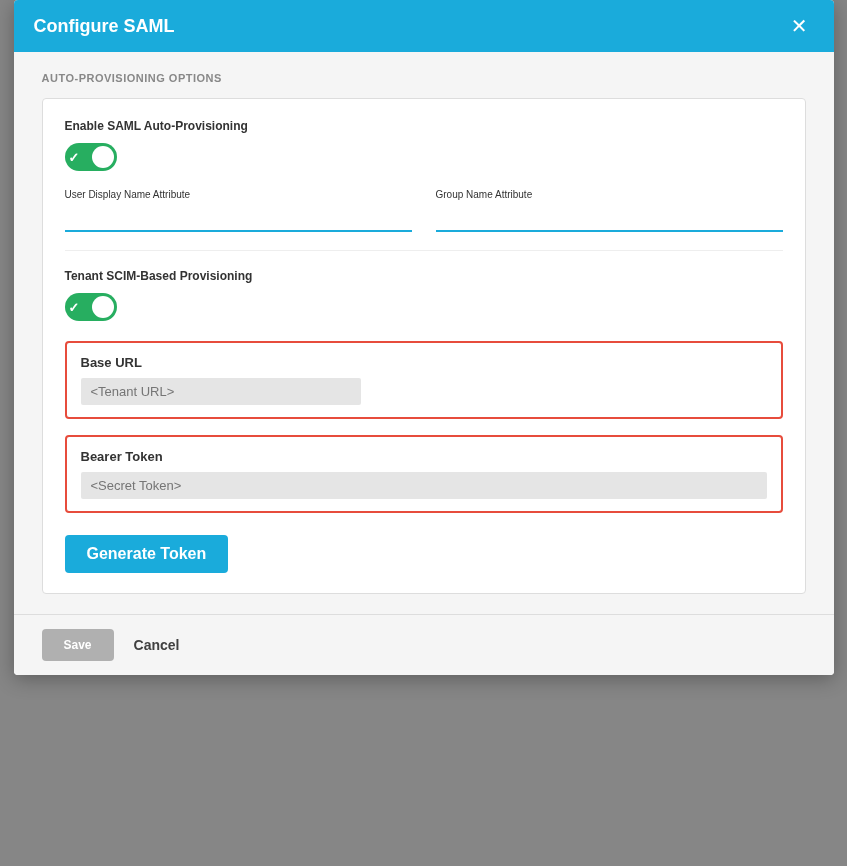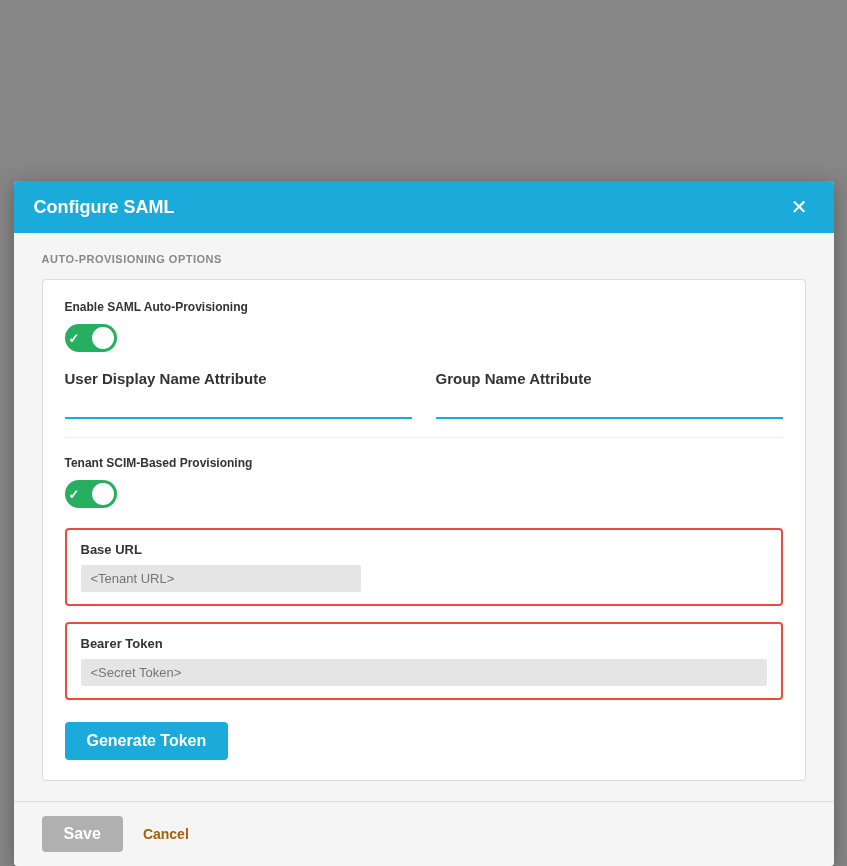--- a/index.html
+++ b/index.html
@@ -9,21 +9,21 @@
       align-items: center;
       justify-content: center;
       min-height: 100vh;
       font-family: Arial, sans-serif;
     }
     .modal-overlay {
       background: rgba(0,0,0,0.4);
       width: 847px;
       height: 866px;
       display: flex;
-      align-items: flex-end;
+      align-items: flex-start;
       justify-content: center;
     }
     .modal {
       width: 820px;
       background: #fff;
       border-radius: 4px;
       overflow: hidden;
       box-shadow: 0 4px 20px rgba(0,0,0,0.3);
       display: flex;
       flex-direction: column;
@@ -113,22 +113,22 @@
       display: flex;
       gap: 24px;
       margin-bottom: 18px;
     }
     .field-group {
       flex: 1;
       display: flex;
       flex-direction: column;
     }
     .field-label {
-      font-size: 15px;
-      font-weight: 700;
+      font-size: 10px;
+      font-weight: 400;
       color: #333;
       margin-bottom: 6px;
     }
     .field-input {
       border: none;
       border-bottom: 2px solid #1aabdb;
       outline: none;
       font-size: 14px;
       padding: 4px 0;
       background: transparent;
@@ -185,28 +185,28 @@
       align-items: center;
       gap: 20px;
       flex-shrink: 0;
     }
     .save-btn {
       background: #b0b0b0;
       color: #fff;
       border: none;
       border-radius: 4px;
       padding: 9px 22px;
-      font-size: 16px;
+      font-size: 12px;
       font-weight: 600;
       cursor: pointer;
     }
     .cancel-btn {
       background: none;
       border: none;
-      color: #a16207;
+      color: #404040;
       font-size: 14px;
       font-weight: 600;
       cursor: pointer;
     }
   </style>
 </head>
 <body>
 
 <div class="modal-overlay">
   <div class="modal">

